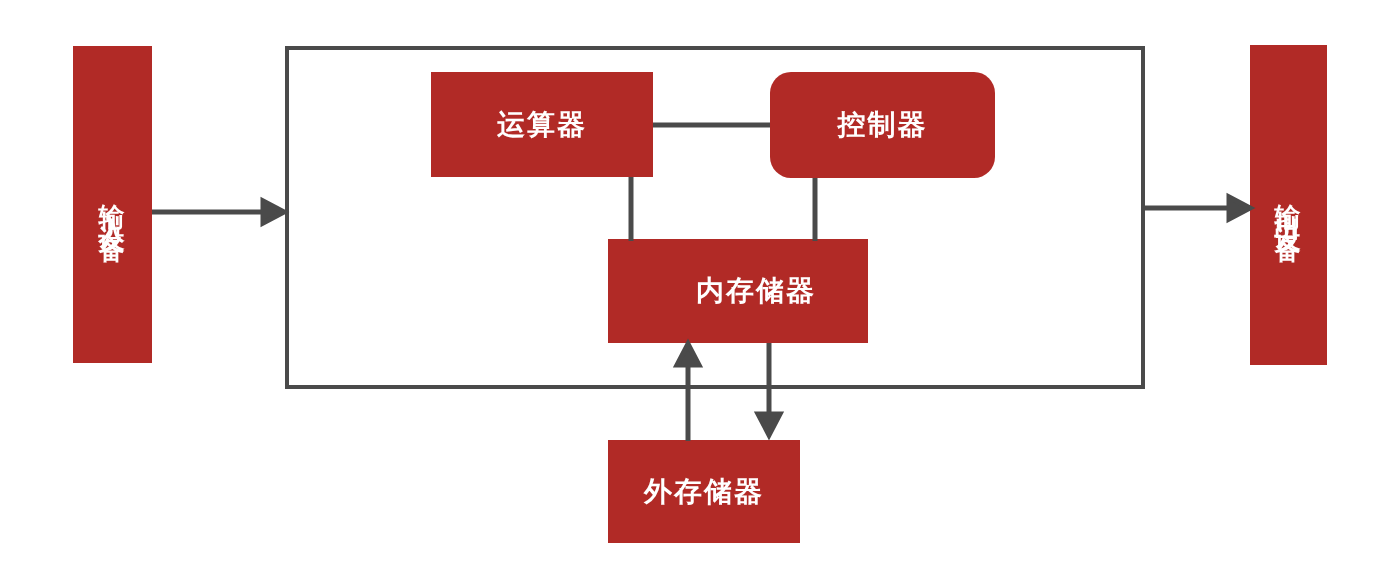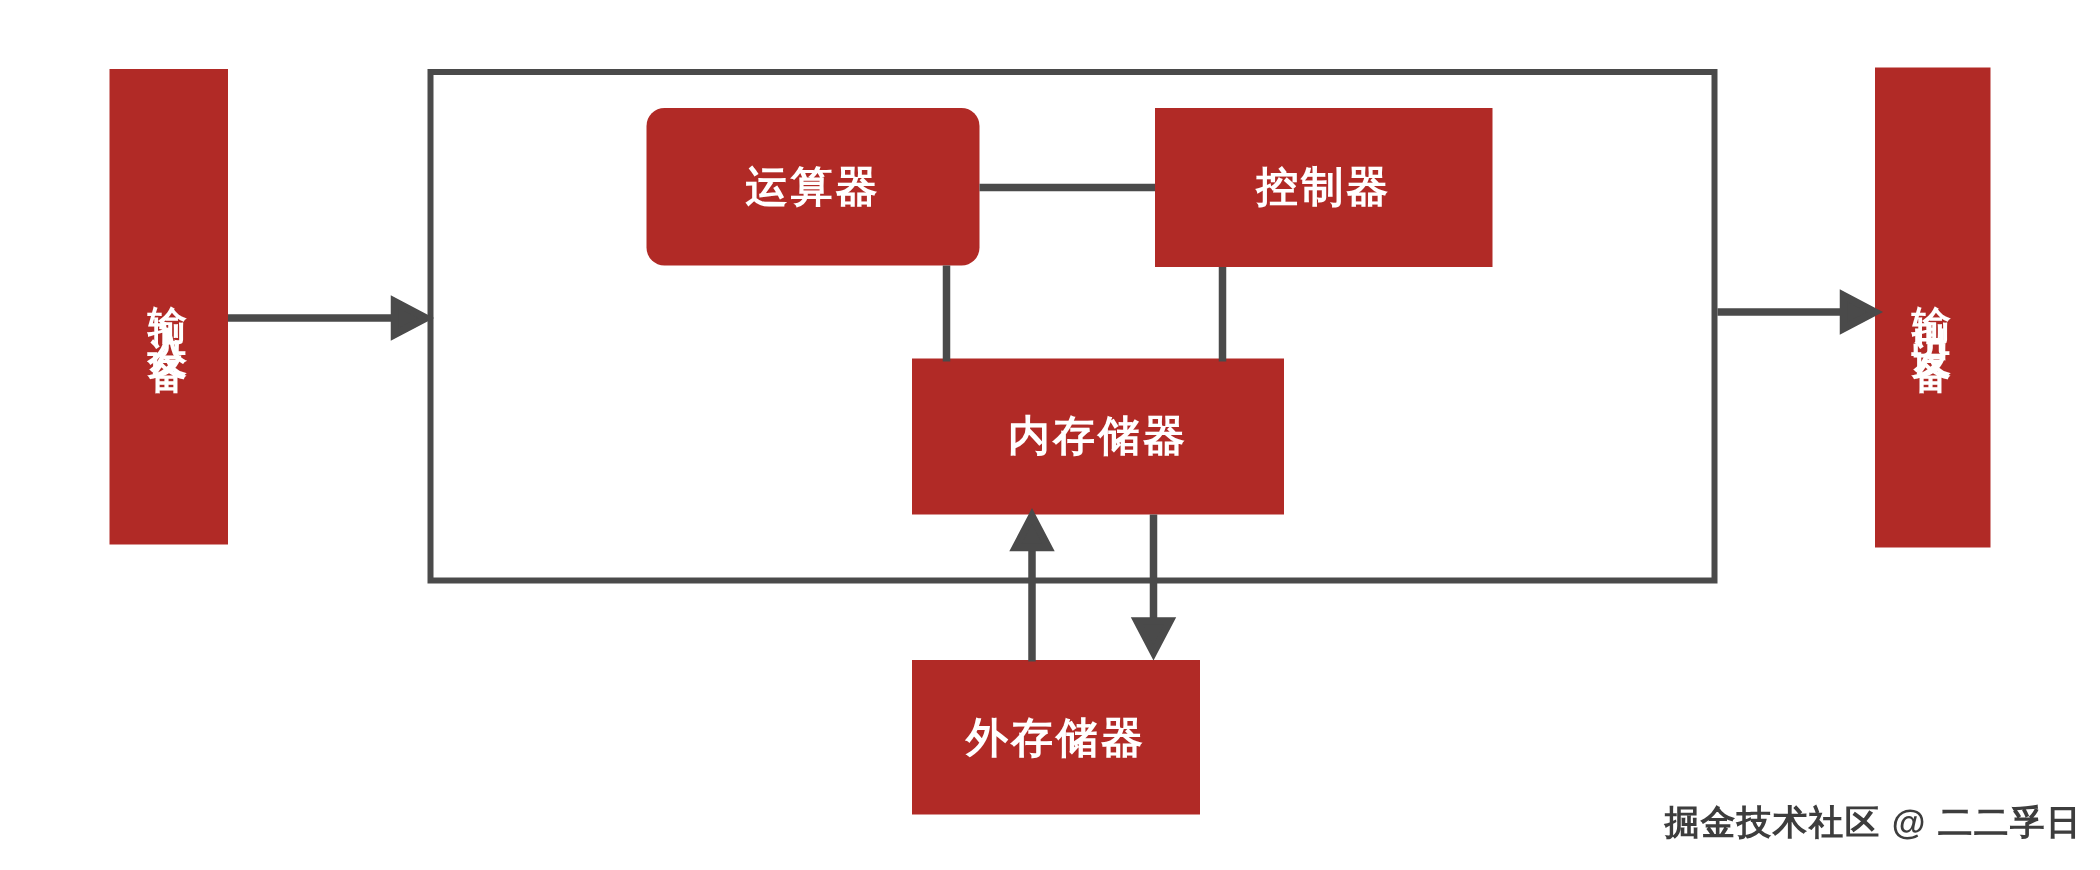--- a/index.html
+++ b/index.html
@@ -29,23 +29,23 @@
   .node.v-label span {
     writing-mode: vertical-rl;
     text-orientation: upright;
     font-size: 26px;
     letter-spacing: 11px;
     font-weight: bold;
   }
   
   #input-device    { left: 73px;   top: 46px;  width: 79px;  height: 317px; }
   #output-device   { left: 1250px; top: 45px;  width: 77px;  height: 320px; }
-  #alu             { left: 431px;  top: 72px;  width: 222px; height: 105px; border-radius: 12px; }
-  #controller      { left: 770px;  top: 72px;  width: 225px; height: 106px; }
-  #main-memory     { left: 608px;  top: 239px; width: 248px; height: 104px; }
+  #alu             { left: 431px;  top: 72px;  width: 222px; height: 105px; }
+  #controller      { left: 770px;  top: 72px;  width: 225px; height: 106px; border-radius: 21px; }
+  #main-memory     { left: 608px;  top: 239px; width: 224px; height: 104px; padding-left: 36px; }
   #external-memory { left: 608px;  top: 440px; width: 192px; height: 103px; }
 
   .host-frame {
     position: absolute;
     left: 285px;
     top: 46px;
     width: 860px;
     height: 343px;
     border: 4px solid #4A4A4A;
     box-sizing: border-box;
@@ -115,15 +115,14 @@
       <line x1="815" y1="178" x2="815" y2="241"></line>
 
       <line x1="688" y1="441" x2="688" y2="359"></line>
       <polygon points="688,344 677,365 699,365"></polygon>
 
       <line x1="769" y1="343" x2="769" y2="419"></line>
       <polygon points="769,435 758,414 780,414"></polygon>
     </g>
   </svg>
 
-  <div class="watermark">掘金技术社区 @ 二二孚日</div>
 
 </div>
 
 </body></html>

